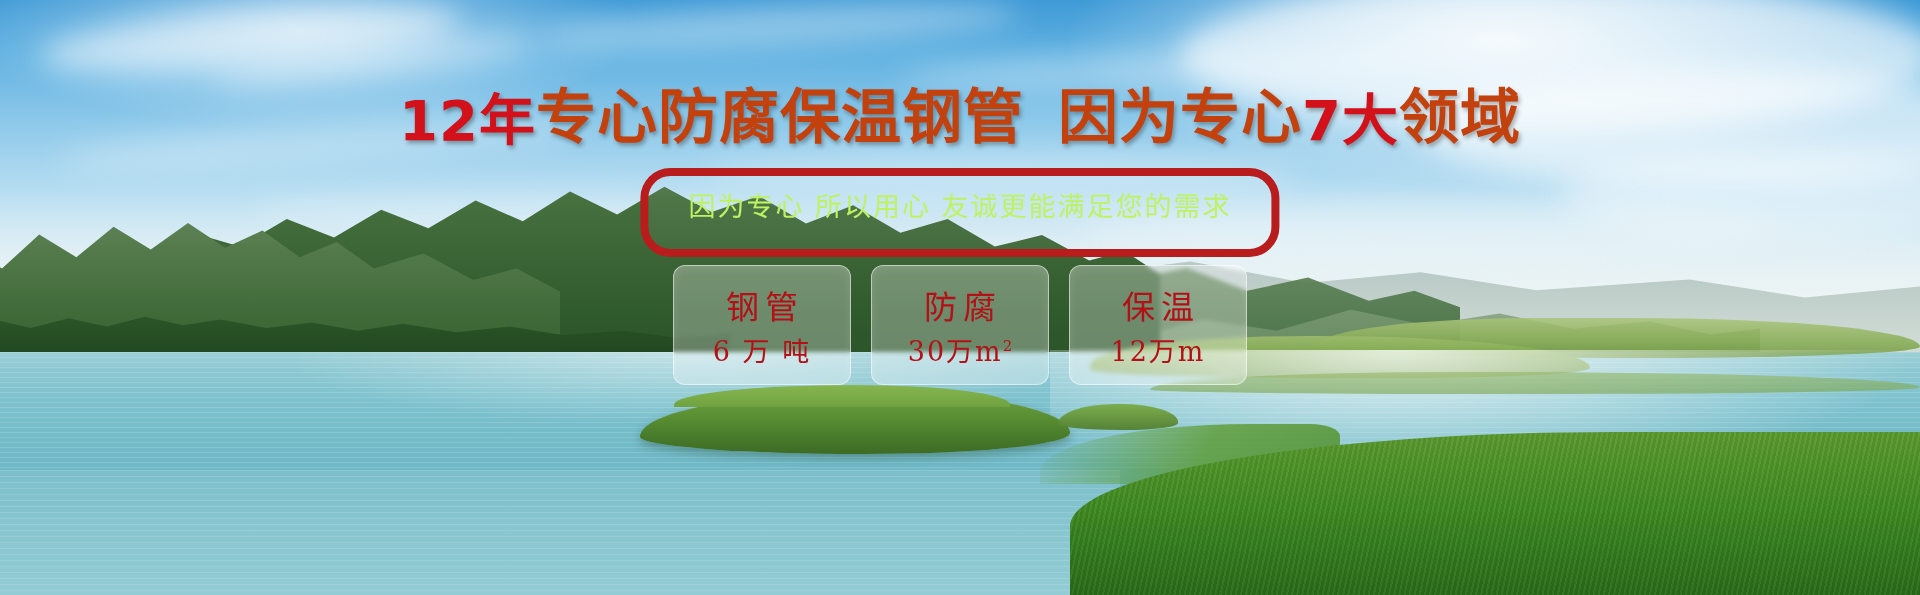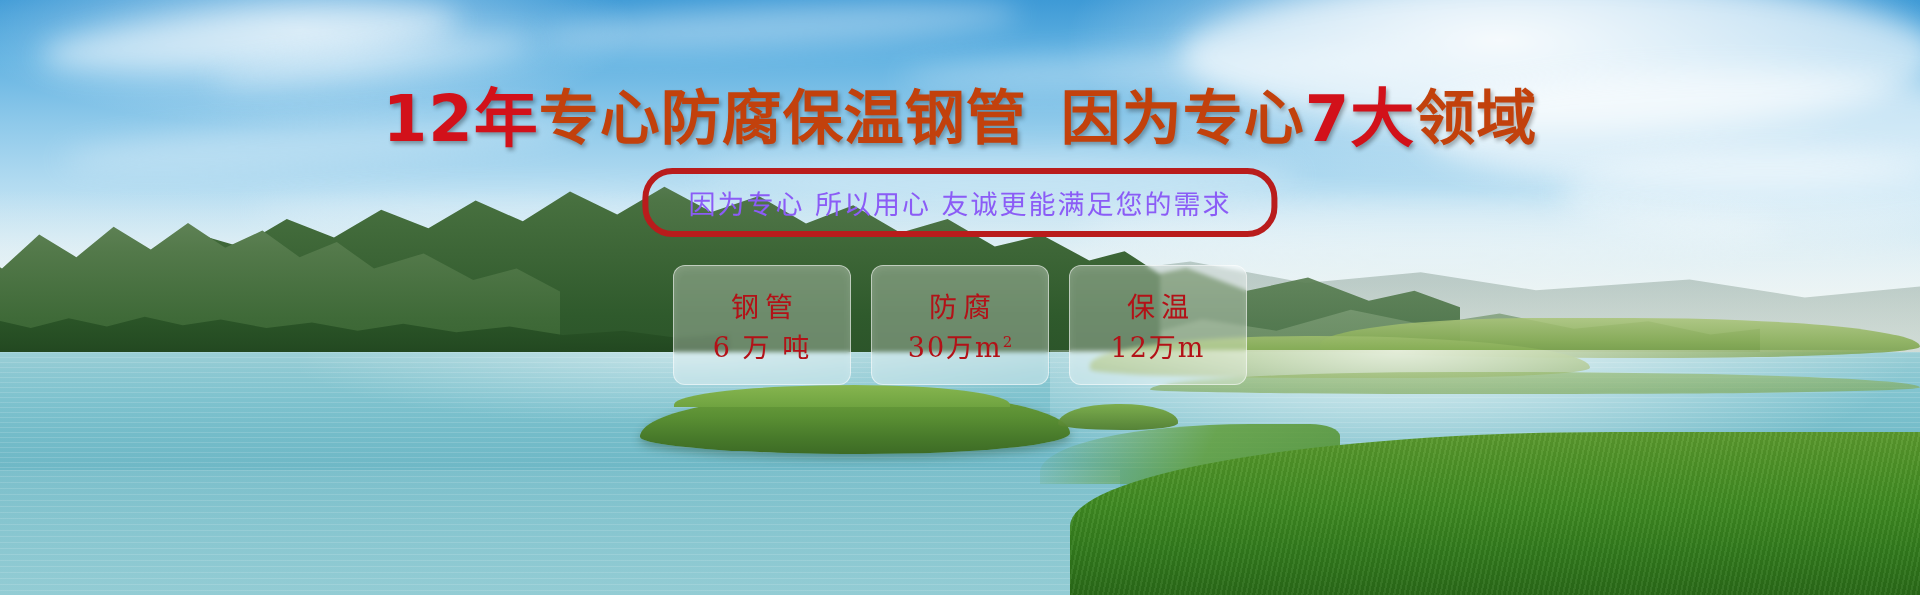--- a/index.html
+++ b/index.html
@@ -247,42 +247,42 @@
     width: 1920px;
     text-align: center;
     white-space: nowrap;
     font-size: 60px;
     font-weight: 700;
     letter-spacing: 1px;
     line-height: 1.05;
   }
   .hl-red {
     color: #d2111a;
-    font-size: 64px;
+    font-size: 56px;
     font-weight: 900;
     text-shadow: 2px 3px 4px rgba(0,0,0,0.33);
     vertical-align: -2px;
   }
   .hl-dark {
     color: #c2410c;
     text-shadow: 2px 3px 4px rgba(0,0,0,0.30);
   }
   .hl-gap { display: inline-block; width: 34px; }
 
   
   .subtitle-pill {
     position: absolute;
     left: 50%;
     top: 168px;
     transform: translateX(-50%);
-    padding: 9px 40px 9px;
-    border: 6px solid #b91c1c;
+    padding: 9px 40px 25px;
+    border: 8px solid #b91c1c;
     border-radius: 30px;
     font-size: 27px;
-    color: #8b5cf6;
+    color: #bef264;
     letter-spacing: 2px;
     white-space: nowrap;
     background: rgba(255,255,255,0.04);
   }
 
   
   .cards {
     position: absolute;
     left: 50%;
     top: 265px;
@@ -297,21 +297,21 @@
     background: rgba(255,255,255,0.30);
     border: 1px solid rgba(255,255,255,0.55);
     backdrop-filter: blur(2px);
     display: flex;
     flex-direction: column;
     align-items: center;
     justify-content: center;
     box-shadow: 0 2px 8px rgba(255,255,255,0.12) inset;
   }
   .card-label {
-    font-size: 28px;
+    font-size: 33px;
     color: #b31117;
     letter-spacing: 6px;
     text-indent: 6px;
     margin-bottom: 1px;
     font-family: "DejaVu Serif", "Liberation Serif", serif;
   }
   .card-value {
     font-size: 27px;
     color: #b31117;
     letter-spacing: 2px;

